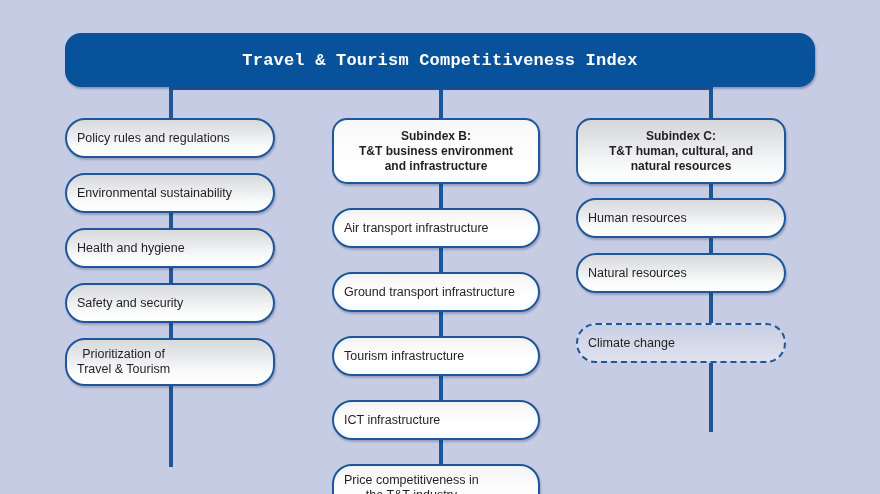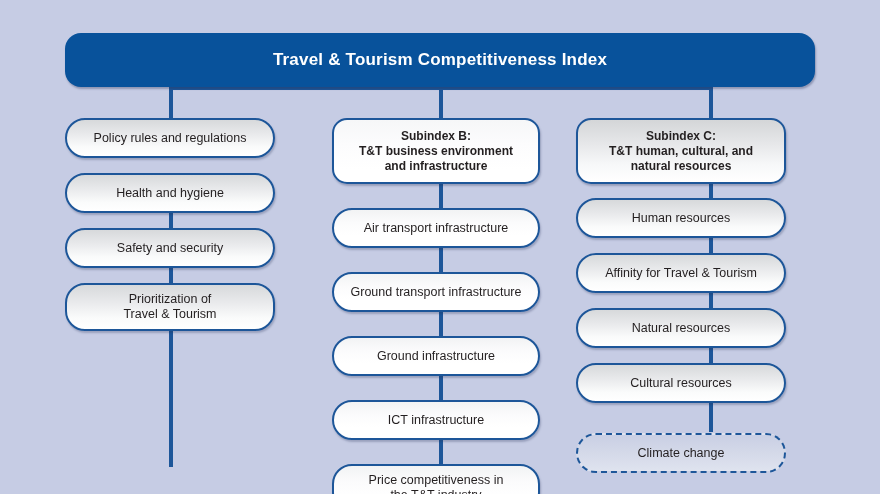--- a/index.html
+++ b/index.html
@@ -41,20 +41,21 @@
     justify-content: center;
     z-index: 3;
     box-shadow: 1px 2px 2px rgba(40,50,90,0.35);
   }
   .title-bar .title-text {
     color: #ffffff;
     font-size: 17px;
     font-weight: bold;
     letter-spacing: 0.2px;
     text-align: center;
+    font-family: Liberation Mono, monospace;
   }
 
   
   .column {
     position: absolute;
     top: 118px;
     z-index: 2;
   }
   #col-a { left: 65px;  width: 210px; }
   #col-b { left: 332px; width: 208px; }
@@ -85,21 +86,20 @@
 
   
   .pillar-box {
     position: relative;
     height: 40px;
     border: 2px solid #1d5699;
     border-radius: 20px;
     background: linear-gradient(to bottom, #d7d9db 0%, #e9eaec 40%, #fafbfb 75%, #ffffff 100%);
     display: flex;
     align-items: center;
-    justify-content: center;
     box-sizing: border-box;
     box-shadow: 1px 2px 2px rgba(40,50,90,0.28);
     margin-bottom: 15px;
   }
   .pillar-box.tall {
     height: 48px;
   }
   .pillar-box .pillar-text {
     font-size: 12.5px;
     color: #231f20;
@@ -142,20 +142,23 @@
 
   <div class="title-bar">
     <span class="title-text">Travel &amp; Tourism Competitiveness Index</span>
   </div>
 
   <div class="column" id="col-a">
     <div class="pillar-box">
       <span class="pillar-text">Policy rules and regulations</span>
     </div>
     <div class="pillar-box">
+      <span class="pillar-text">Environmental sustainability</span>
+    </div>
+    <div class="pillar-box">
       <span class="pillar-text">Health and hygiene</span>
     </div>
     <div class="pillar-box">
       <span class="pillar-text">Safety and security</span>
     </div>
     <div class="pillar-box tall">
       <span class="pillar-text">Prioritization of<br>Travel &amp; Tourism</span>
     </div>
   </div>
 
@@ -163,44 +166,38 @@
     <div class="subindex-box">
       <span class="subindex-text">Subindex B:<br>T&amp;T business environment<br>and infrastructure</span>
     </div>
     <div class="pillar-box">
       <span class="pillar-text">Air transport infrastructure</span>
     </div>
     <div class="pillar-box">
       <span class="pillar-text">Ground transport infrastructure</span>
     </div>
     <div class="pillar-box">
-      <span class="pillar-text">Ground infrastructure</span>
+      <span class="pillar-text">Tourism infrastructure</span>
     </div>
     <div class="pillar-box">
       <span class="pillar-text">ICT infrastructure</span>
     </div>
     <div class="pillar-box tall">
       <span class="pillar-text">Price competitiveness in<br>the T&amp;T industry</span>
     </div>
   </div>
 
   <div class="column" id="col-c">
     <div class="subindex-box">
       <span class="subindex-text">Subindex C:<br>T&amp;T human, cultural, and<br>natural resources</span>
     </div>
     <div class="pillar-box">
       <span class="pillar-text">Human resources</span>
     </div>
     <div class="pillar-box">
-      <span class="pillar-text">Affinity for Travel &amp; Tourism</span>
-    </div>
-    <div class="pillar-box">
       <span class="pillar-text">Natural resources</span>
-    </div>
-    <div class="pillar-box">
-      <span class="pillar-text">Cultural resources</span>
     </div>
     <div class="pillar-box dashed">
       <span class="pillar-text">Climate change</span>
     </div>
   </div>
 
 </div>
 
 </body></html>

